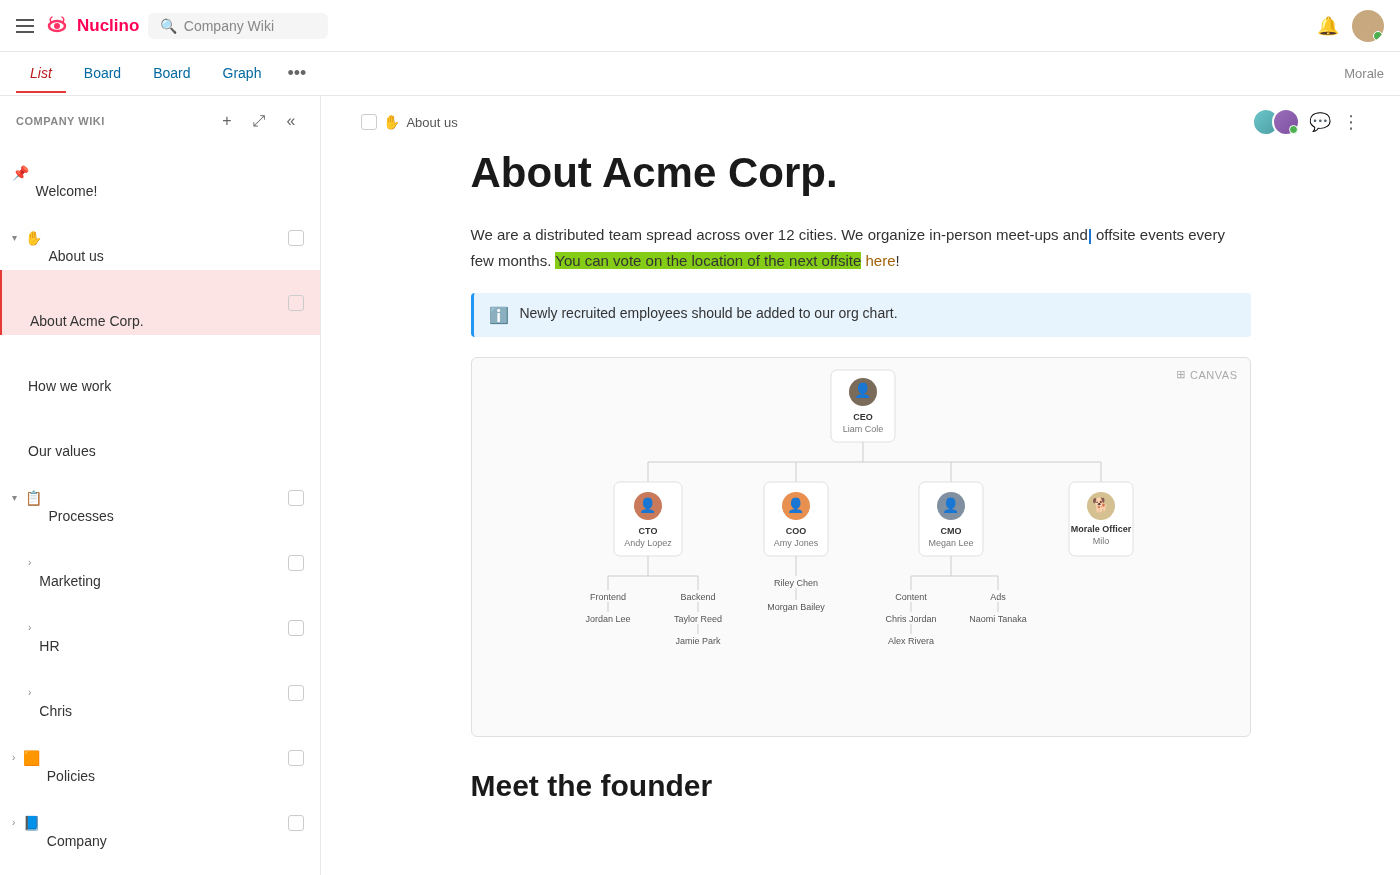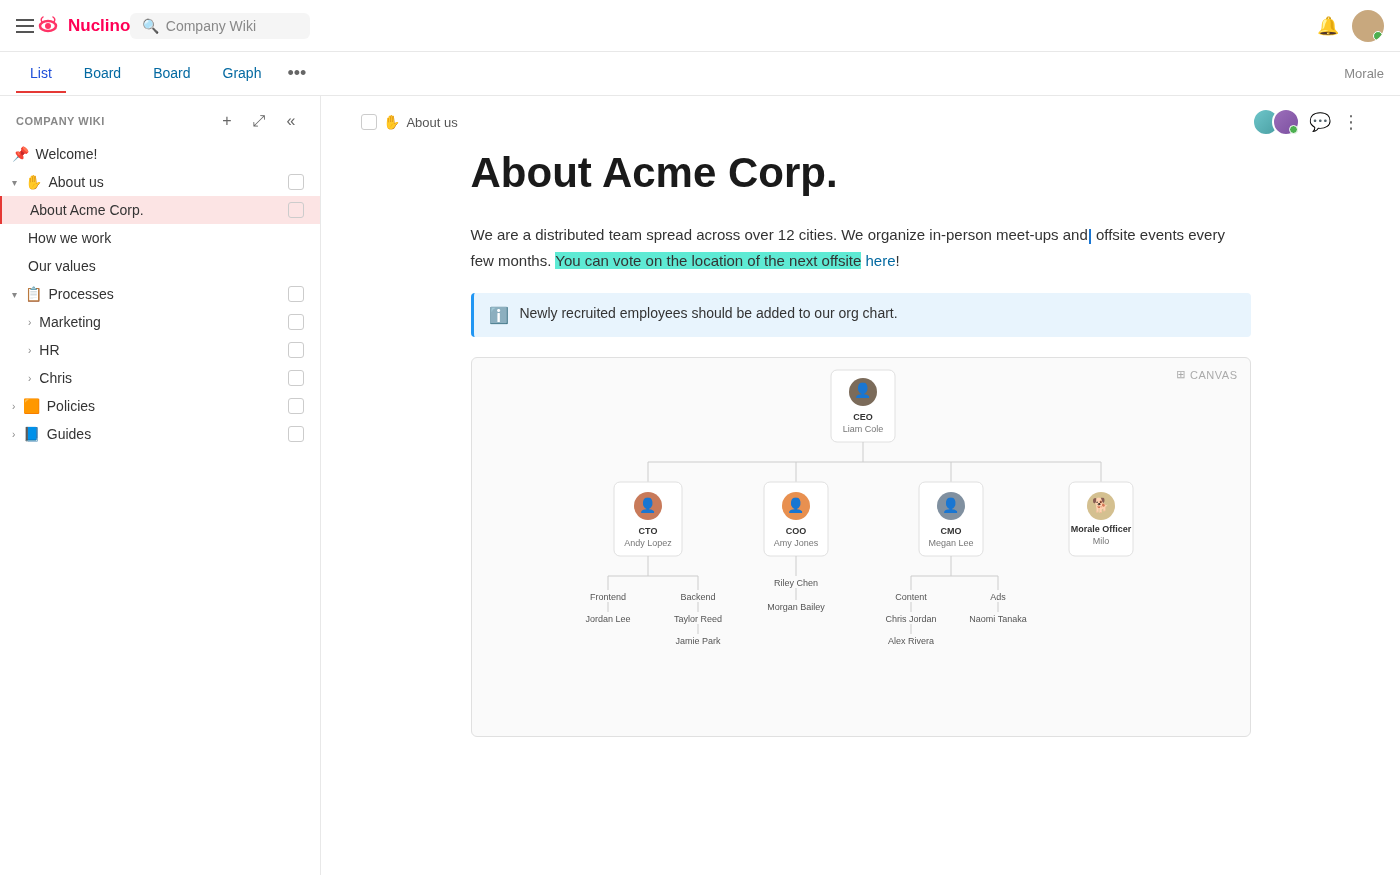--- a/index.html
+++ b/index.html
@@ -1,57 +1,57 @@
 <!DOCTYPE html>
 <html><head>
   <meta charset="utf-8">
   <style>
     * { box-sizing: border-box; margin: 0; padding: 0; }
     body { font-family: -apple-system, BlinkMacSystemFont, 'Segoe UI', sans-serif; background: #fff; color: #333; height: 875px; overflow: hidden; }
 
     
     .top-nav {
       display: flex; align-items: center; height: 52px; border-bottom: 1px solid #e8e8e8;
-      padding: 0 16px; gap: 0; position: relative;
+      padding: 0 16px; gap: 9px; position: relative;
     }
     .hamburger { cursor: pointer; display: flex; flex-direction: column; gap: 4px; }
     .hamburger span { display: block; width: 18px; height: 2px; background: #555; }
     .logo { display: flex; align-items: center; gap: 6px; font-weight: 700; font-size: 17px; color: #f05; cursor: pointer; }
     .logo-icon { width: 28px; height: 28px; }
     .search-bar { display: flex; align-items: center; gap: 6px; background: #f5f5f5; border-radius: 6px; padding: 5px 12px; color: #888; font-size: 14px; min-width: 180px; cursor: pointer; }
     .nav-right { margin-left: auto; display: flex; align-items: center; gap: 12px; }
     .bell-icon { font-size: 18px; cursor: pointer; color: #666; }
     .avatar-main { width: 32px; height: 32px; border-radius: 50%; background: #c8a87e; overflow: hidden; cursor: pointer; position: relative; }
     .avatar-main::after { content: ''; position: absolute; bottom: 1px; right: 1px; width: 8px; height: 8px; background: #4caf50; border-radius: 50%; border: 1.5px solid #fff; }
 
     
     .tab-bar {
       display: flex; align-items: center; height: 44px; border-bottom: 1px solid #e8e8e8;
       padding: 0 16px; gap: 4px;
     }
     .tab-item { padding: 10px 14px; font-size: 14px; cursor: pointer; color: #0369a1; border-bottom: 2px solid transparent; margin-bottom: -1px; }
-    .tab-item.active { color: #1d4ed8; border-bottom-color: #e53935; font-weight: 500; }
+    .tab-item.active { color: #b91c1c; border-bottom-color: #e53935; font-weight: 500; font-style: italic; }
     .tab-more { margin-left: 4px; cursor: pointer; color: #666; font-size: 18px; padding: 4px; }
     .saved-label { margin-left: auto; font-size: 13px; color: #888; }
 
     
     .main-layout { display: flex; height: calc(875px - 52px - 44px); }
 
     
     .sidebar { width: 321px; min-width: 321px; border-right: 1px solid #e8e8e8; overflow-y: auto; padding: 0; }
     .sidebar-header { display: flex; align-items: center; padding: 12px 16px 6px; gap: 8px; }
     .sidebar-title { font-size: 11px; font-weight: 700; color: #888; letter-spacing: 0.5px; text-transform: uppercase; flex: 1; }
     .sidebar-actions { display: flex; gap: 6px; }
     .sidebar-btn { width: 26px; height: 26px; border-radius: 4px; display: flex; align-items: center; justify-content: center; cursor: pointer; color: #666; font-size: 16px; background: none; border: none; }
 
     .sidebar-item { display: flex; align-items: center; padding: 6px 16px 6px 12px; cursor: pointer; font-size: 14px; color: #333; gap: 6px; position: relative; }
     .sidebar-item.active { background: #fce4e4; border-left: 2px solid #e53935; }
     .sidebar-item.level-1 { padding-left: 28px; }
     .sidebar-item .item-icon { font-size: 14px; }
-    .sidebar-item .item-label { flex: 1; }
+    .sidebar-item .item-label { flex: 1; margin-top: 37px; }
     .sidebar-item .item-check { width: 16px; height: 16px; border: 1.5px solid #ccc; border-radius: 3px; margin-left: auto; flex-shrink: 0; }
     .sidebar-item .chevron { font-size: 10px; color: #888; margin-right: 2px; }
 
     
     .content { flex: 1; overflow-y: auto; padding: 0; }
     .content-inner { max-width: 860px; margin: 0 auto; padding: 0 40px 40px; }
 
     
     .breadcrumb-bar { display: flex; align-items: center; justify-content: space-between; padding: 12px 40px; }
     .breadcrumb { display: flex; align-items: center; gap: 6px; font-size: 13px; color: #888; }
@@ -65,35 +65,35 @@
     .avatar-b::after { content: ''; position: absolute; bottom: 0; right: 0; width: 7px; height: 7px; background: #4caf50; border-radius: 50%; border: 1.5px solid #fff; }
     .avatar-group { display: flex; position: relative; }
     .comment-btn { color: #666; font-size: 18px; cursor: pointer; }
     .more-btn { color: #666; font-size: 18px; cursor: pointer; }
 
     
     .page-title { font-size: 42px; font-weight: 700; color: #1a1a1a; line-height: 1.2; margin-bottom: 24px; }
 
     
     .page-body { font-size: 15px; line-height: 1.7; color: #333; margin-bottom: 20px; }
-    .page-body a { color: #0369a1; text-decoration: none; }
+    .page-body a { color: #a16207; text-decoration: none; }
 
     
     .info-box { background: #e8f4fd; border-left: 3px solid #2196f3; border-radius: 4px; padding: 12px 16px; display: flex; align-items: flex-start; gap: 10px; margin-bottom: 20px; font-size: 14px; color: #333; }
     .info-icon { color: #2196f3; font-size: 16px; margin-top: 1px; flex-shrink: 0; }
 
     
     .canvas-container { border: 1px solid #e0e0e0; border-radius: 6px; padding: 0; margin-bottom: 32px; position: relative; background: #fafafa; min-height: 380px; overflow: hidden; }
     .canvas-label { position: absolute; top: 10px; right: 12px; font-size: 11px; color: #aaa; display: flex; align-items: center; gap: 4px; letter-spacing: 0.5px; }
 
     
     .section-title { font-size: 30px; font-weight: 700; color: #1a1a1a; margin-top: 8px; }
 
     
-    .text-highlight { background: #5eead4; }
+    .text-highlight { background: #84cc16; }
   </style>
 </head>
 <body>
 
 <nav class="top-nav">
   <div class="hamburger">
     <span></span>
       <span></span>
       <span></span>
   </div>
@@ -185,21 +185,21 @@
     <div class="sidebar-item">
       <span class="chevron">›</span>
       <span class="item-icon">🟧</span>
       <span class="item-label">Policies</span>
       <div class="item-check"></div>
     </div>
 
     <div class="sidebar-item">
       <span class="chevron">›</span>
       <span class="item-icon">📘</span>
-      <span class="item-label">Guides</span>
+      <span class="item-label">Company</span>
       <div class="item-check"></div>
     </div>
   </aside>
 
   <main class="content">
 
     <div class="breadcrumb-bar">
       <div class="breadcrumb">
         <div class="breadcrumb-check"></div>
         <span class="breadcrumb-emoji">✋</span>
@@ -307,15 +307,16 @@
           <text x="462" y="242" text-anchor="middle" fill="#555" font-size="9">Ads</text>
           <line x1="375" y1="244" x2="375" y2="254" stroke="#ccc" stroke-width="1"></line>
           <line x1="462" y1="244" x2="462" y2="254" stroke="#ccc" stroke-width="1"></line>
           <text x="375" y="264" text-anchor="middle" fill="#555" font-size="9">Chris Jordan</text>
           <text x="462" y="264" text-anchor="middle" fill="#555" font-size="9">Naomi Tanaka</text>
           <line x1="375" y1="266" x2="375" y2="276" stroke="#ccc" stroke-width="1"></line>
           <text x="375" y="286" text-anchor="middle" fill="#555" font-size="9">Alex Rivera</text>
         </svg>
       </div>
 
+      <h2 class="section-title">Meet the founder</h2>
     </div>
   </main>
 </div>
 
 </body></html>

